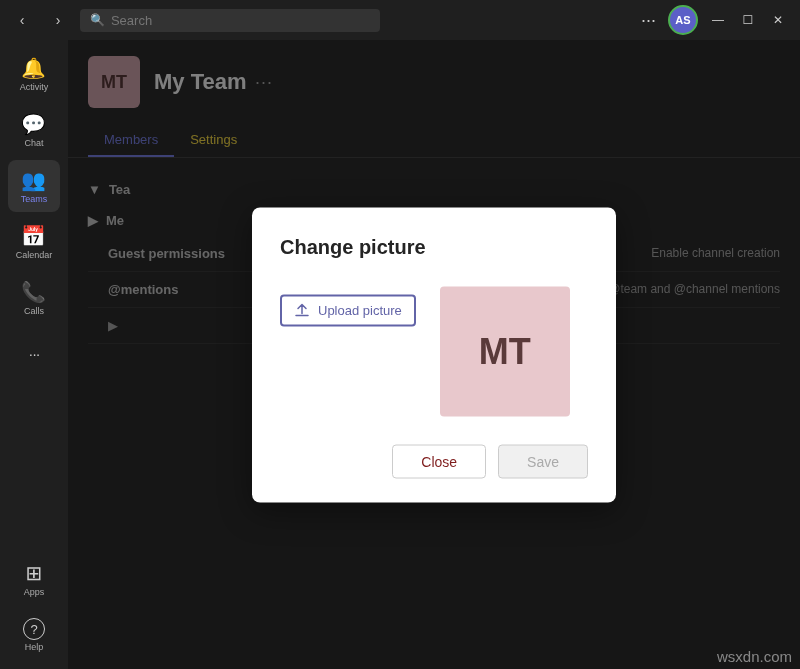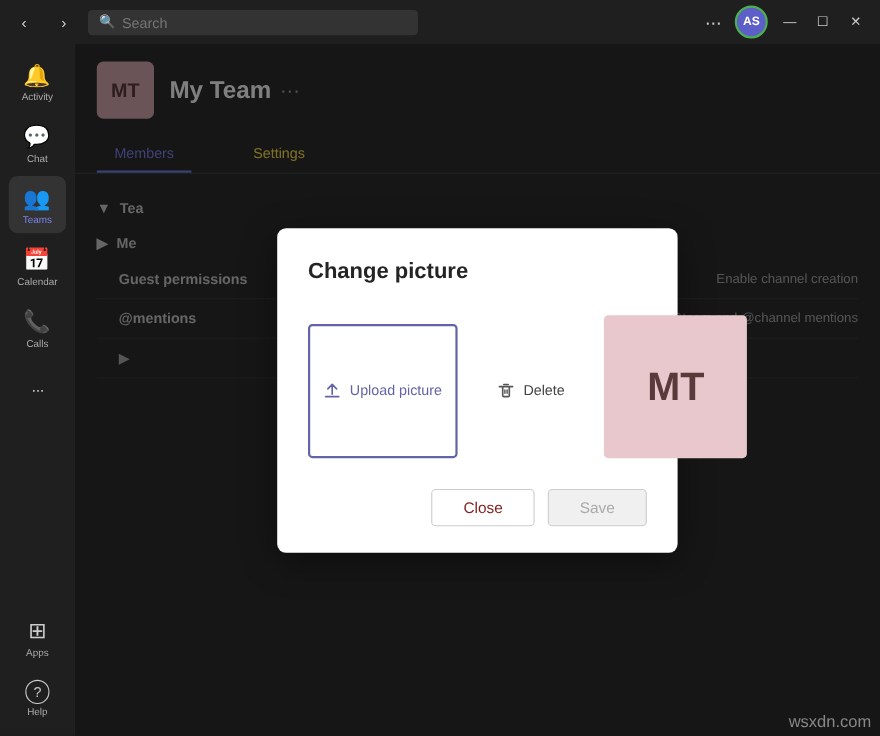--- a/index.html
+++ b/index.html
@@ -192,21 +192,20 @@
       font-size: 18px;
       color: #aaa;
       cursor: pointer;
     }
 
     
     .tabs-row {
       display: flex;
       padding: 0 20px;
       border-bottom: 1px solid #444;
-      gap: 40px;
     }
     .tab {
       padding: 8px 16px;
       font-size: 13px;
       color: #fde047;
       cursor: pointer;
       border-bottom: 2px solid transparent;
     }
     .tab.active {
       color: #7b83eb;
@@ -268,21 +267,22 @@
       color: #242424;
       margin-bottom: 28px;
     }
     .modal-body {
       display: flex;
       gap: 24px;
       margin-bottom: 28px;
     }
     .modal-actions-left {
       display: flex;
-      gap: 24px;
+      flex-direction: column;
+      gap: 4px;
       justify-content: space-between;
       padding-top: 8px;
     }
     .upload-btn {
       display: flex;
       align-items: center;
       gap: 8px;
       padding: 6px 12px;
       border: 2px solid #6264a7;
       border-radius: 4px;
@@ -472,29 +472,20 @@
           <button class="upload-btn">
             <span class="upload-icon-shape">
 
               <svg width="16" height="16" viewBox="0 0 16 16" fill="none" xmlns="http://www.w3.org/2000/svg">
                 <path d="M8 2v9M4 6l4-4 4 4" stroke="#6264a7" stroke-width="1.5" stroke-linecap="round" stroke-linejoin="round"></path>
                 <path d="M2 13h12" stroke="#6264a7" stroke-width="1.5" stroke-linecap="round"></path>
               </svg>
             </span>
             <span>Upload picture</span>
           </button>
-          <button class="delete-btn">
-            <span class="trash-icon-shape">
-              <svg width="16" height="16" viewBox="0 0 16 16" fill="none" xmlns="http://www.w3.org/2000/svg">
-                <path d="M6 2h4M2 4h12M5 4v8a1 1 0 001 1h4a1 1 0 001-1V4" stroke="#555" stroke-width="1.5" stroke-linecap="round" stroke-linejoin="round"></path>
-                <path d="M7 7v3M9 7v3" stroke="#555" stroke-width="1.3" stroke-linecap="round"></path>
-              </svg>
-            </span>
-            <span>Delete</span>
-          </button>
         </div>
         <div class="modal-preview">MT</div>
       </div>
       <div class="modal-footer">
         <button class="btn-close">Close</button>
         <button class="btn-save">Save</button>
       </div>
     </div>
 
   </div>

